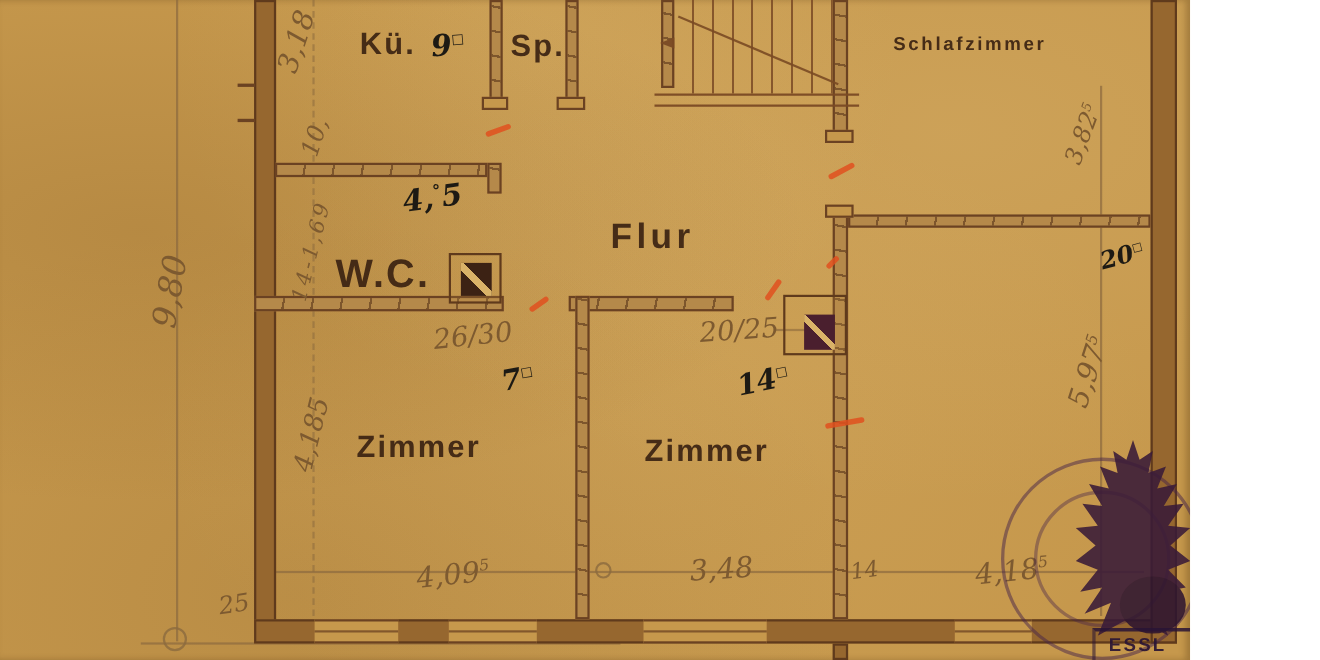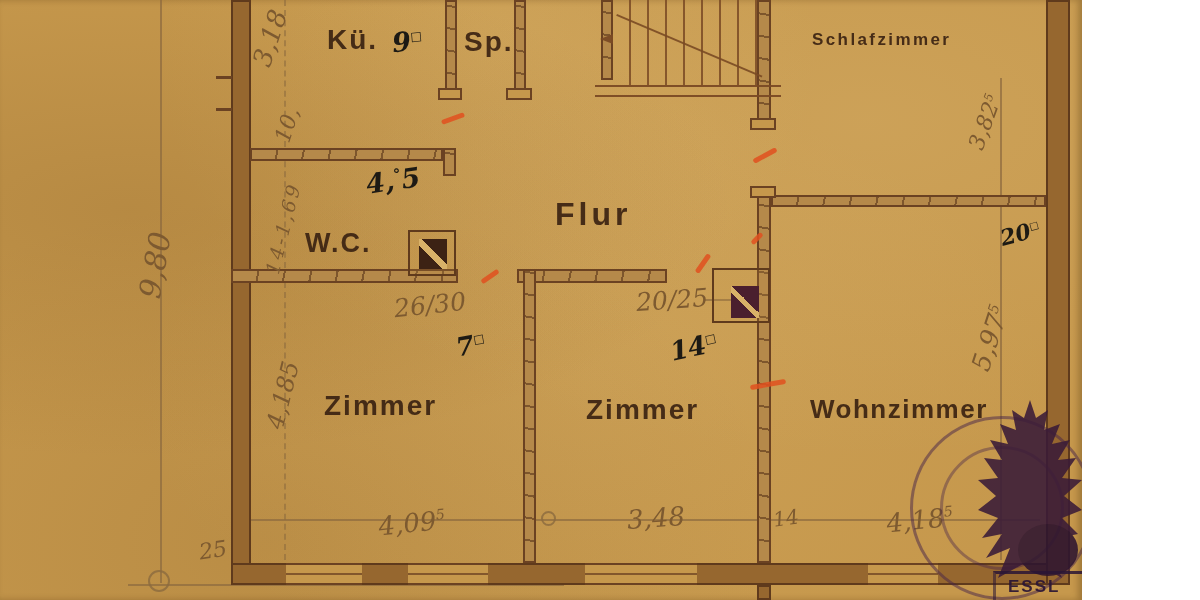--- a/index.html
+++ b/index.html
@@ -94,25 +94,24 @@
     <div class="chim-inner2" style="left:731px;top:286px;width:28px;height:32px;"></div>
 
     <div class="stairs"></div>
     <div class="stair-diag"></div>
     <div class="stair-arrow"></div>
     <div class="stair-base"></div>
 
     <div class="typed" style="left:327px;top:24px;font-size:28px;">Kü.</div>
     <div class="typed" style="left:464px;top:26px;font-size:28px;">Sp.</div>
     <div class="typed" style="left:812px;top:30px;font-size:17px;letter-spacing:2.4px;">Schlafzimmer</div>
-    <div class="typed" style="left:305px;top:228px;font-size:27px;">W.C.</div>
+    <div class="typed" style="left:305px;top:228px;font-size:36px;">W.C.</div>
     <div class="typed" style="left:555px;top:196px;font-size:32px;letter-spacing:4px;">Flur</div>
     <div class="typed" style="left:324px;top:390px;font-size:28px;">Zimmer</div>
     <div class="typed" style="left:586px;top:394px;font-size:28px;">Zimmer</div>
-    <div class="typed" style="left:810px;top:394px;font-size:26px;letter-spacing:1.5px;">Wohnzimmer</div>
 
     <div class="ink ctr" style="left:392px;top:26px;font-size:27px;transform:rotate(-5deg);">
       <span>9</span><sup class="sq">□</sup>
     </div>
     <div class="ink ctr" style="left:366px;top:165px;font-size:27px;transform:rotate(-8deg);">
       <span>4,</span><sup class="five">°</sup><span>5</span>
     </div>
     <div class="ink ctr" style="left:456px;top:330px;font-size:26px;transform:rotate(-10deg);">
       <span>7</span><sup class="sq">□</sup>
     </div>

